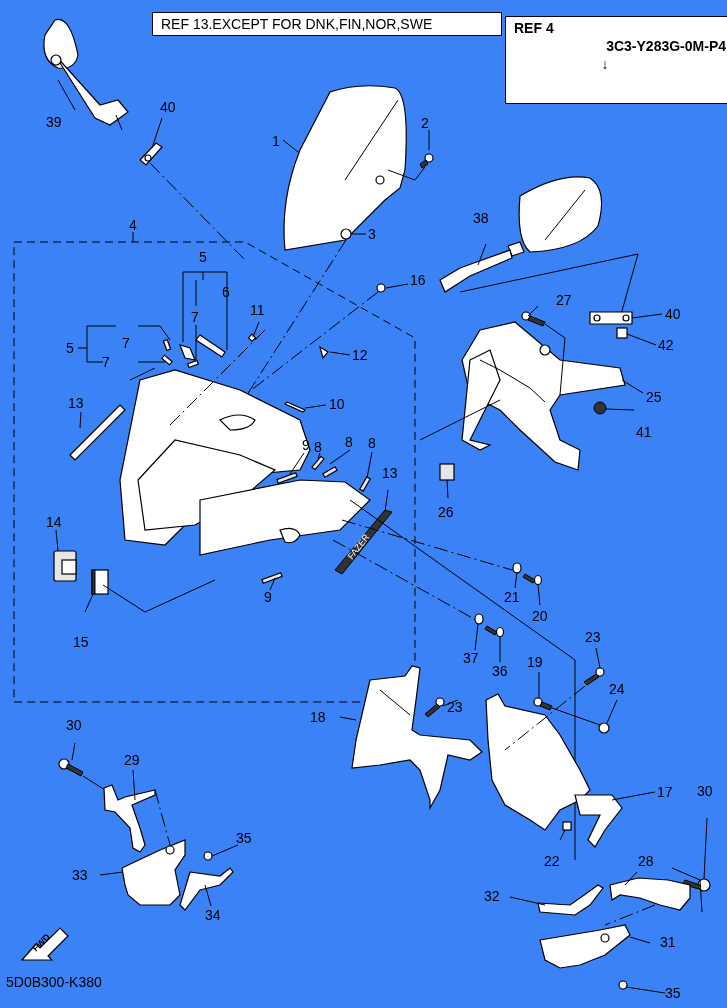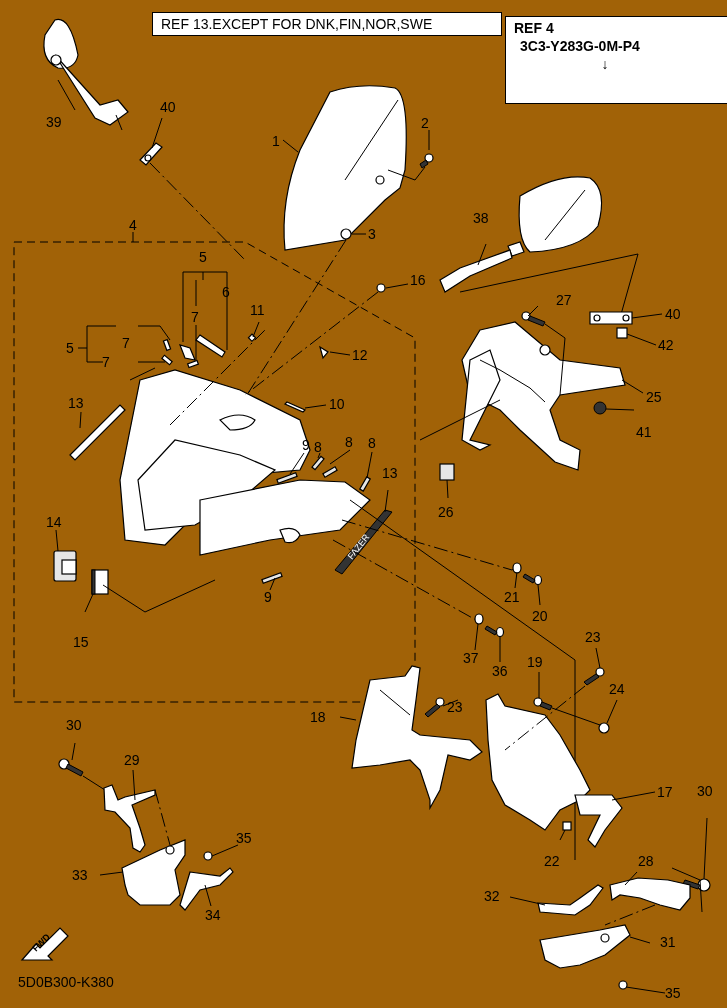--- a/index.html
+++ b/index.html
@@ -1,24 +1,24 @@
 <!DOCTYPE html>
 <html><head>
 <meta charset="utf-8">
 <style>
   html,body{margin:0;padding:0;background:#fff;}
-  #root{position:relative;width:727px;height:1008px;background:#a16207;overflow:hidden;font-family:"Liberation Sans",sans-serif;color:#000;}
+  #root{position:relative;width:727px;height:1008px;background:#3b82f6;overflow:hidden;font-family:"Liberation Sans",sans-serif;color:#000;}
   svg{position:absolute;left:0;top:0;}
   .note-box{position:absolute;border:1px solid #000;background:#fff;font-size:14px;line-height:18px;}
   #note1{left:152px;top:12px;width:340px;height:22px;padding:0 0 0 8px;line-height:22px;}
   #note2{left:505px;top:16px;width:212px;height:84px;padding:2px 9px 0 8px;font-weight:bold;}
   #note2 div{white-space:nowrap;}
   .arrow-line{text-align:center;padding-right:30px;}
-  .code-line{padding-left:6px;}
-  #footer{position:absolute;left:18px;top:974px;font-size:14px;}
+  .code-line{padding-left:6px;text-align:right;}
+  #footer{position:absolute;left:6px;top:974px;font-size:14px;}
   .callout{font-family:"Liberation Sans",sans-serif;font-size:14px;fill:#000;}
   .part{fill:#fff;stroke:#000;stroke-width:1.2;}
   .partg{fill:#e6e6e6;stroke:#000;stroke-width:1.2;}
   .lead{stroke:#000;stroke-width:1;fill:none;}
   .dash{stroke:#000;stroke-width:1;fill:none;stroke-dasharray:8 5;}
   .dashdot{stroke:#000;stroke-width:1;fill:none;stroke-dasharray:14 4 2 4;}
   .dark{fill:#333;stroke:#000;stroke-width:1;}
 </style>
 </head>
 <body>

